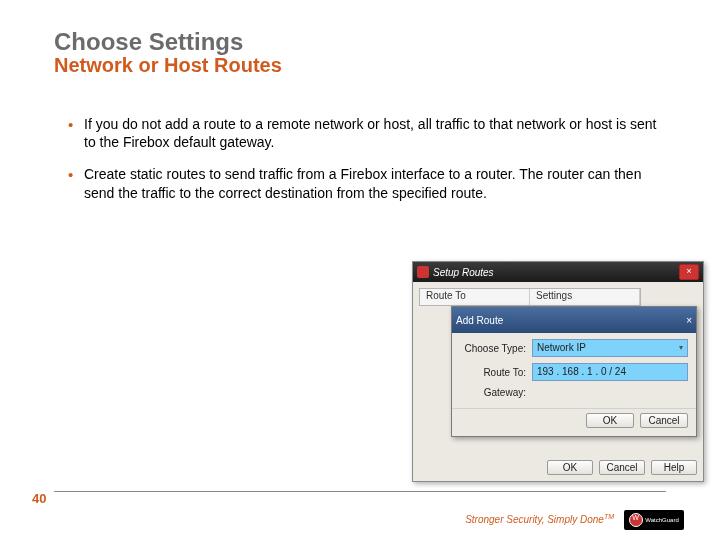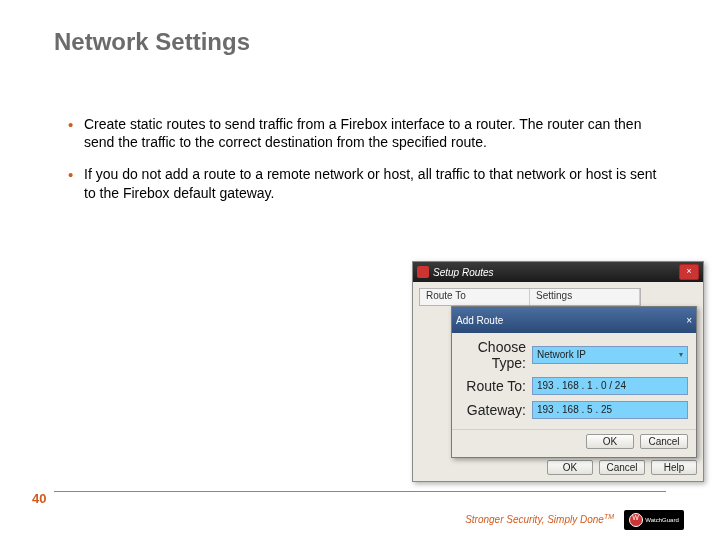--- a/index.html
+++ b/index.html
@@ -167,21 +167,21 @@
   }
   .form-row {
     display: flex;
     align-items: center;
     margin-bottom: 6px;
   }
   .form-row label {
     width: 66px;
     text-align: right;
     padding-right: 6px;
-    font-size: 14px;
+    font-size: 10px;
     color: #222;
   }
   .select, .textin {
     flex: 1;
     height: 16px;
     border: 1px solid #7a9ac6;
     background: #7dd3fc;
     font-size: 10px;
     padding: 0 4px;
     line-height: 16px;
@@ -268,26 +268,27 @@
     color: #fff;
     font-size: 6px;
   }
 </style>
 </head>
 <body>
 
 <div class="slide">
 
   <div class="title-block">
-    <div class="title-main">Network Settings</div>
+    <div class="title-main">Choose Settings</div>
+    <div class="title-sub">Network or Host Routes</div>
   </div>
 
   <div class="bullets">
+    <div class="bullet">If you do not add a route to a remote network or host, all traffic to that network or host is sent to the Firebox default gateway.</div>
     <div class="bullet">Create static routes to send traffic from a Firebox interface to a router. The router can then send the traffic to the correct destination from the specified route.</div>
-    <div class="bullet">If you do not add a route to a remote network or host, all traffic to that network or host is sent to the Firebox default gateway.</div>
   </div>
 
   <div class="dialog-outer">
     <div class="titlebar">
       <div class="icon"></div>
       <span>Setup Routes</span>
       <div class="spacer"></div>
       <div class="xbtn">×</div>
     </div>
     <div class="outer-body" style="position:relative; height:160px;">
@@ -322,23 +323,20 @@
           </div>
         </div>
         <div class="form-row">
           <label>Route To:</label>
           <div class="textin">
             <span>193 . 168 . 1 . 0 / 24</span>
           </div>
         </div>
         <div class="form-row">
           <label>Gateway:</label>
-          <div class="textin">
-            <span>193 . 168 . 5 . 25</span>
-          </div>
         </div>
       </div>
       <div class="inner-buttons">
         <div class="btn">OK</div>
         <div class="btn">Cancel</div>
       </div>
     </div>
   </div>
 
   <div class="footer">

